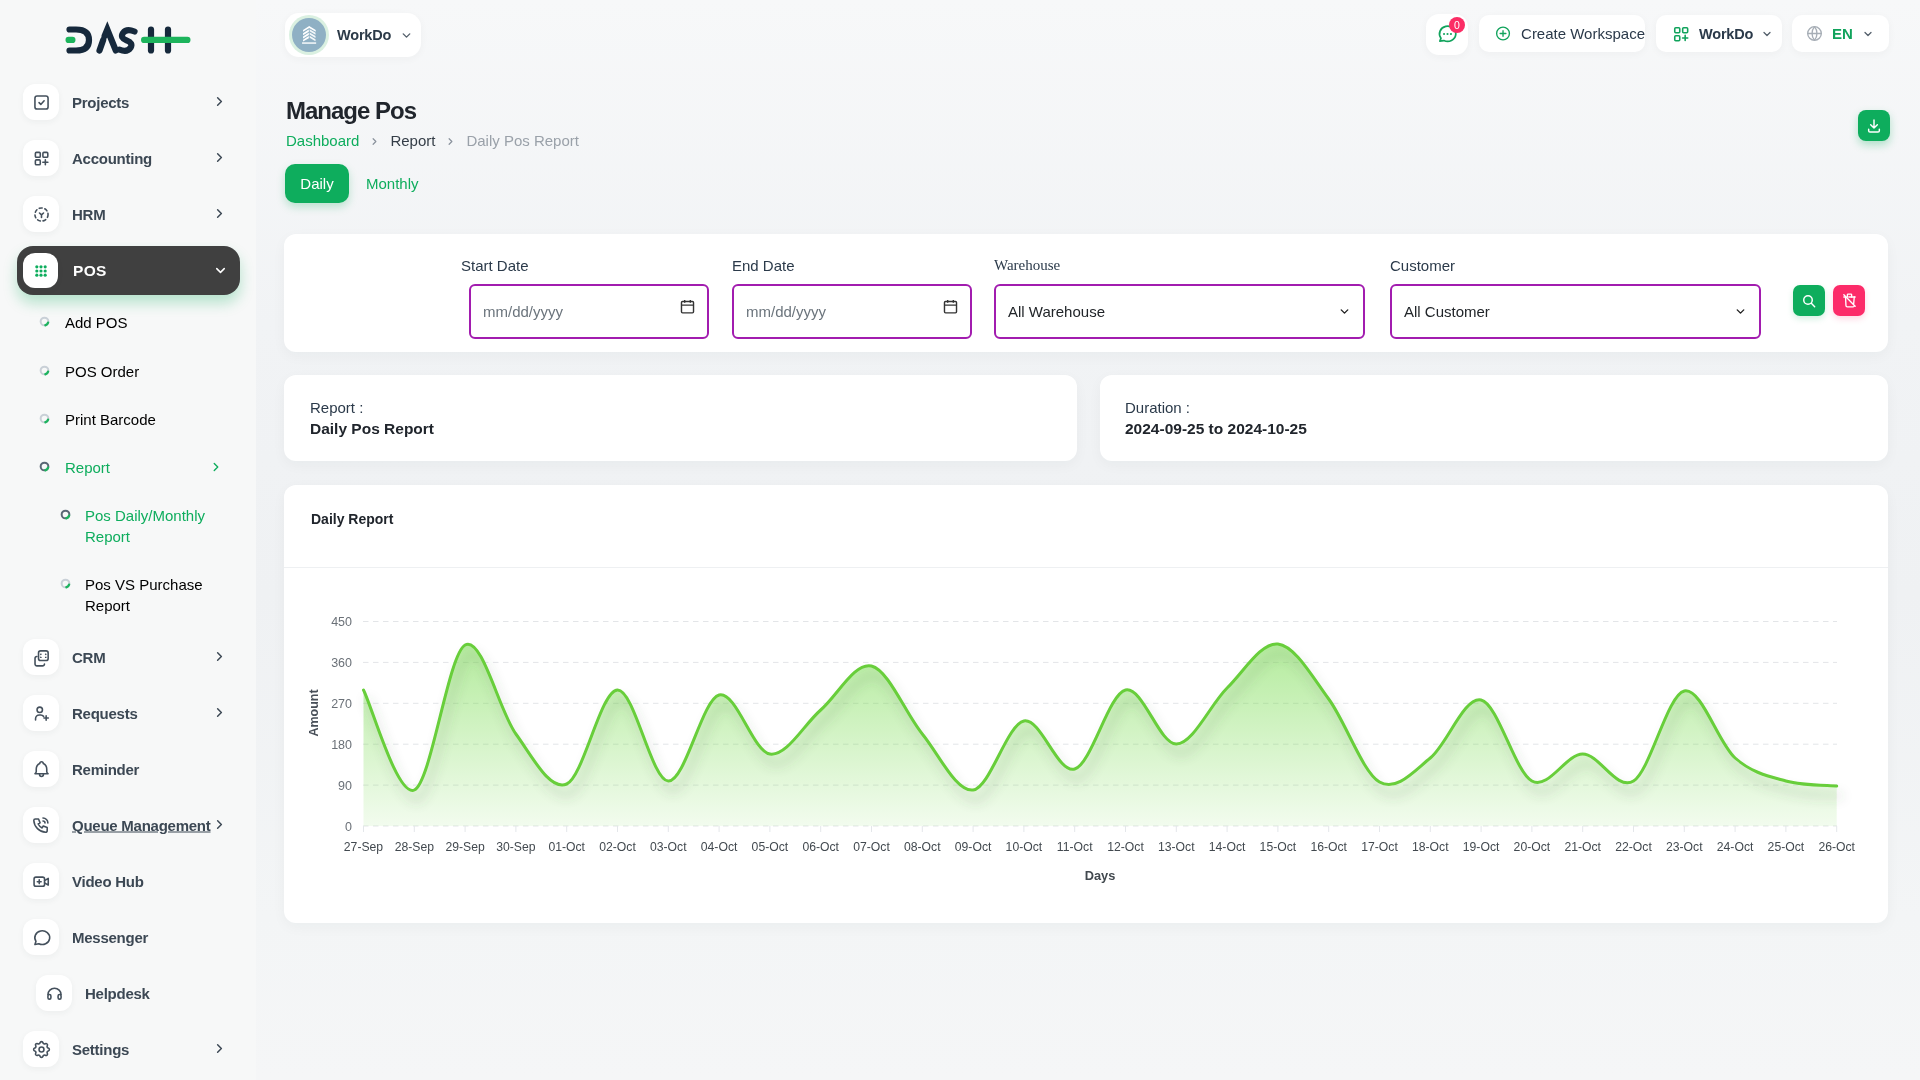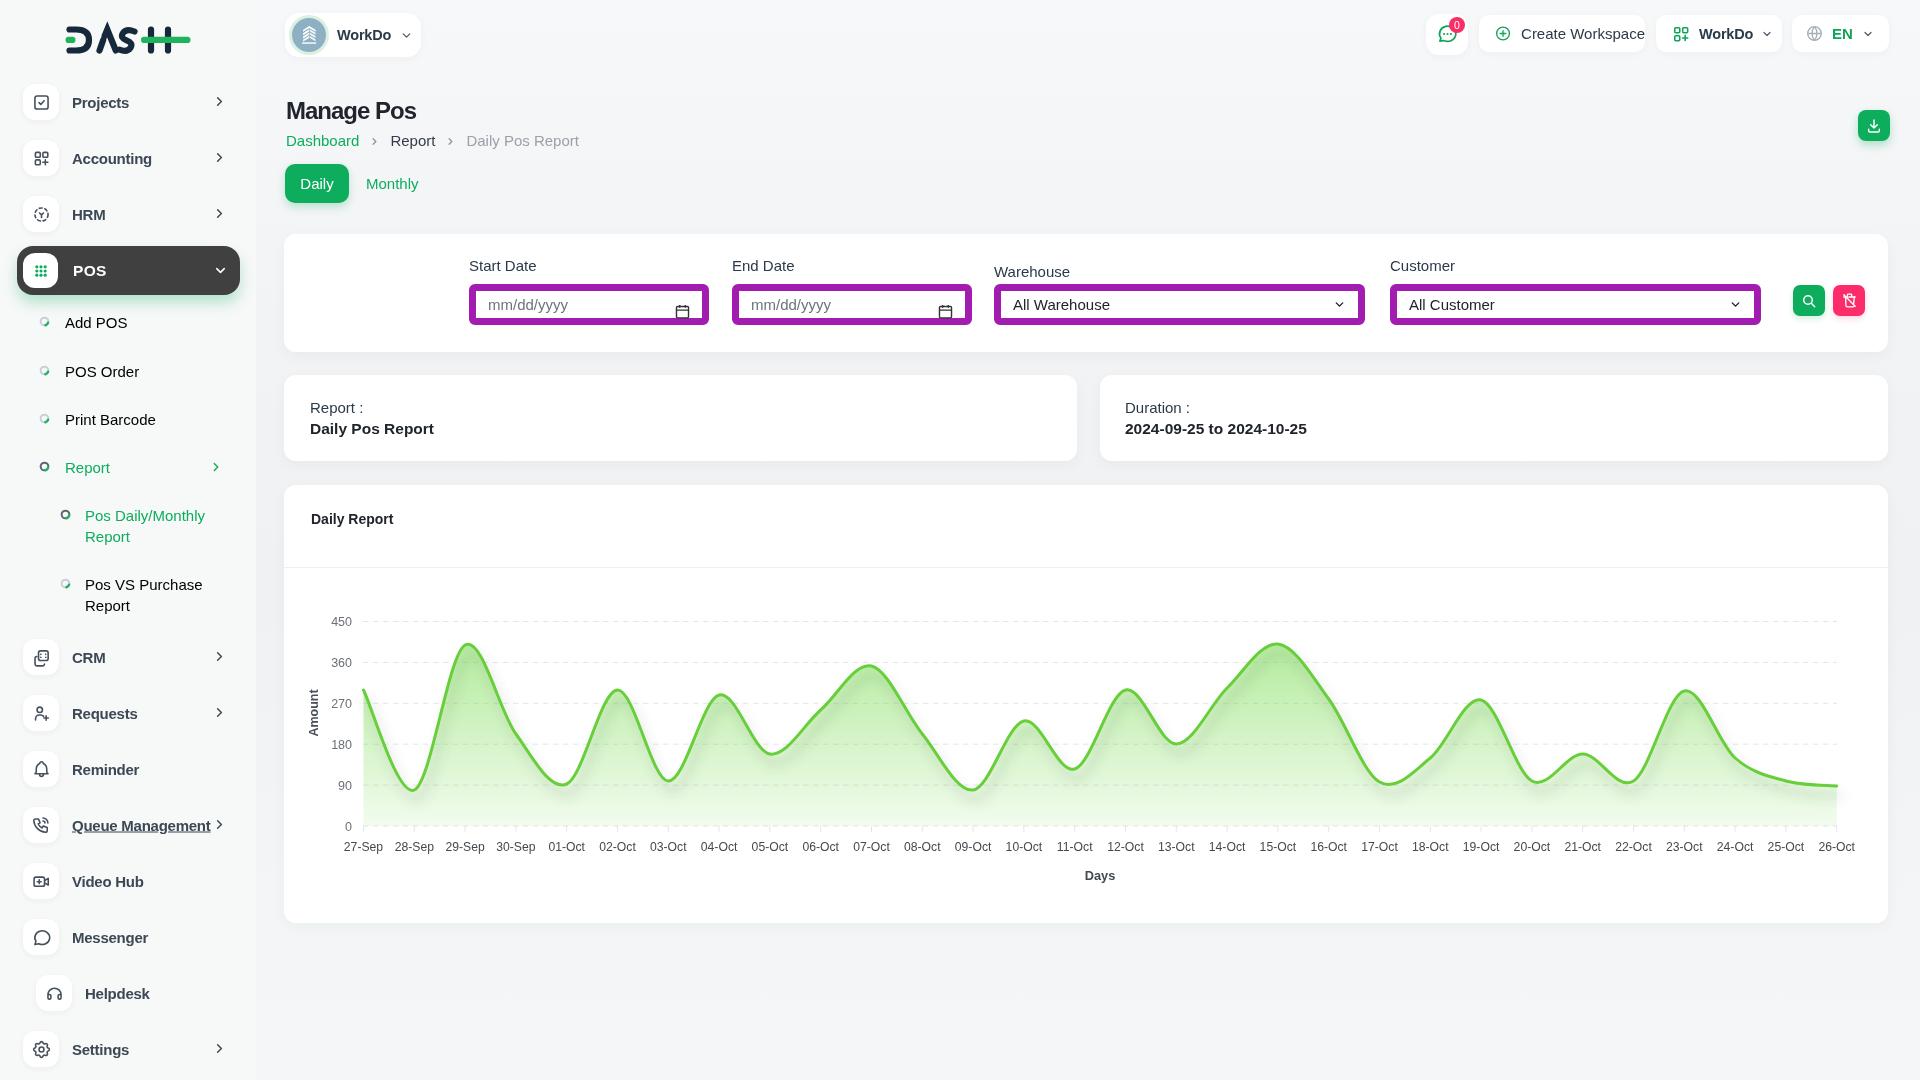--- a/index.html
+++ b/index.html
@@ -7,21 +7,21 @@
   body { background:linear-gradient(180deg,#f7f8f9 0%,#f1f3f5 30%,#eff1f3 55%,#f3f5f6 85%,#f5f6f7 100%); font-family:"Liberation Sans", sans-serif; color:#2b3a4a; position:relative; }
   .abs { position:absolute; }
   .card { background:#fff; border-radius:12px; box-shadow:0 4px 14px rgba(35,46,60,0.04); }
   .ibox { position:absolute; left:23px; width:36px; height:36px; background:#fff; border-radius:12px; box-shadow:0 2px 6px rgba(40,50,60,0.05); display:flex; align-items:center; justify-content:center; }
   .nav-item { position:absolute; left:0; width:256px; height:40px; }
   .nav-label { position:absolute; left:72px; font-size:15px; font-weight:bold; color:#3c4854; letter-spacing:-0.25px; }
   .nav-chev { position:absolute; left:212px; }
   .sub-label { position:absolute; left:65px; font-size:15px; color:#000000; }
   .bullet { position:absolute; left:39px; }
   .pill { background:#fff; border-radius:12px; display:flex; align-items:center; box-shadow:0 2px 8px rgba(40,50,60,0.04); white-space:nowrap; }
-  .inp { position:absolute; height:41px; border:7px solid #a21caf; border-radius:6px; background:#fff; font-size:15px; color:#6c757d; display:flex; align-items:center; padding:0 12px; }
+  .inp { position:absolute; height:55px; border:2px solid #a21caf; border-radius:6px; background:#fff; font-size:15px; color:#6c757d; display:flex; align-items:center; padding:0 12px; }
   .sel { color:#212529; justify-content:space-between; }
   .flabel { position:absolute; font-size:15px; color:#2b3a4a; }
   .sqbtn { position:absolute; width:32px; height:31px; border-radius:7px; display:flex; align-items:center; justify-content:center; }
 </style>
 </head>
 <body>
 
 <div class="abs" id="sidebar" style="left:0;top:0;width:256px;height:1080px;background:#f7f8f8;">
 
   <svg class="abs" style="left:0;top:0;" width="256" height="80" viewBox="0 0 256 80">
@@ -311,35 +311,35 @@
   <svg style="margin:1px 10px 0;" width="11" height="11" viewBox="0 0 24 24" fill="none" stroke="#8a929c" stroke-width="2.6" stroke-linecap="round" stroke-linejoin="round">
       <path d="M9 6l6 6-6 6"></path>
     </svg>
   <span style="color:#9aa1a9;">Daily Pos Report</span>
 </div>
 
 <div class="abs" style="left:285px;top:164px;width:64px;height:39px;border-radius:10px;background:#0ead5d;color:#fff;font-size:15px;display:flex;align-items:center;justify-content:center;box-shadow:0 4px 8px rgba(14,173,93,0.25);">Daily</div>
 <div class="abs" style="left:366px;top:164px;height:39px;display:flex;align-items:center;font-size:15px;color:#0ead5d;">Monthly</div>
 
 <div class="abs card" style="left:284px;top:234px;width:1604px;height:118px;">
-  <div class="flabel" style="left:185px;top:23px;">Start Date</div>
+  <div class="flabel" style="left:177px;top:23px;">Start Date</div>
   <div class="inp" style="left:185px;top:50px;width:240px;">mm/dd/yyyy
     <svg style="position:absolute;right:11px;top:12px;" width="17" height="17" viewBox="0 0 24 24" fill="none" stroke="#333" stroke-width="2" stroke-linejoin="round">
         <rect x="3.5" y="5" width="17" height="16" rx="1.5"></rect>
         <path d="M3.5 10h17M8 2.8v4M16 2.8v4"></path>
       </svg>
   </div>
   <div class="flabel" style="left:448px;top:23px;">End Date</div>
   <div class="inp" style="left:448px;top:50px;width:240px;">mm/dd/yyyy
     <svg style="position:absolute;right:11px;top:12px;" width="17" height="17" viewBox="0 0 24 24" fill="none" stroke="#333" stroke-width="2" stroke-linejoin="round">
         <rect x="3.5" y="5" width="17" height="16" rx="1.5"></rect>
         <path d="M3.5 10h17M8 2.8v4M16 2.8v4"></path>
       </svg>
   </div>
-  <div class="flabel" style="left:710px;top:29px;">Warehouse</div>
+  <div class="flabel" style="left:710px;top:23px;font-family:Liberation Serif, serif;">Warehouse</div>
   <div class="inp sel" style="left:710px;top:50px;width:371px;">All Warehouse
     <svg width="13" height="13" viewBox="0 0 24 24" fill="none" stroke="#222" stroke-width="2.6" stroke-linecap="round" stroke-linejoin="round">
         <path d="M6 9l6 6 6-6"></path>
       </svg>
   </div>
   <div class="flabel" style="left:1106px;top:23px;">Customer</div>
   <div class="inp sel" style="left:1106px;top:50px;width:371px;">All Customer
     <svg width="13" height="13" viewBox="0 0 24 24" fill="none" stroke="#222" stroke-width="2.6" stroke-linecap="round" stroke-linejoin="round">
         <path d="M6 9l6 6 6-6"></path>
       </svg>

